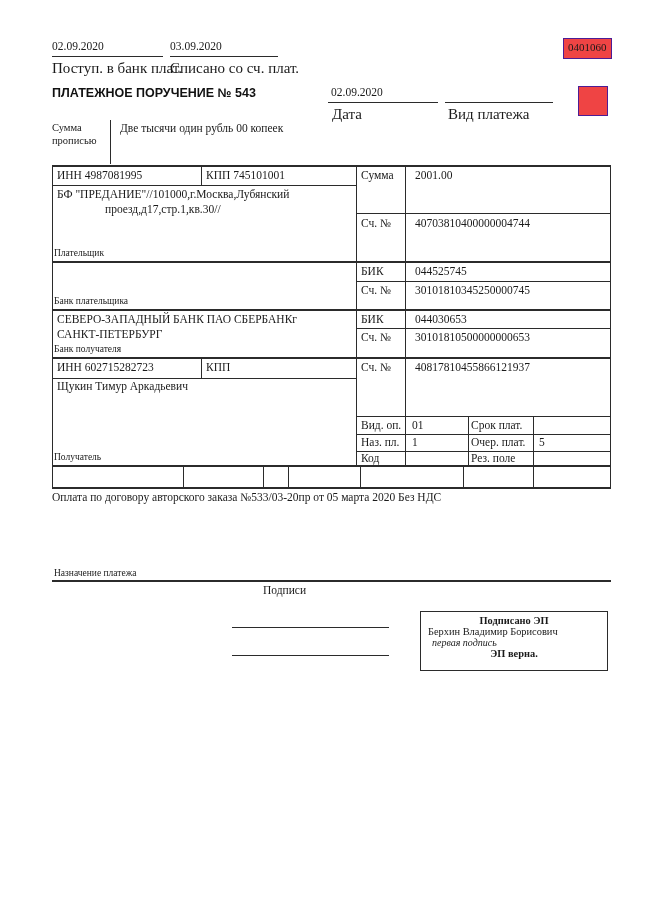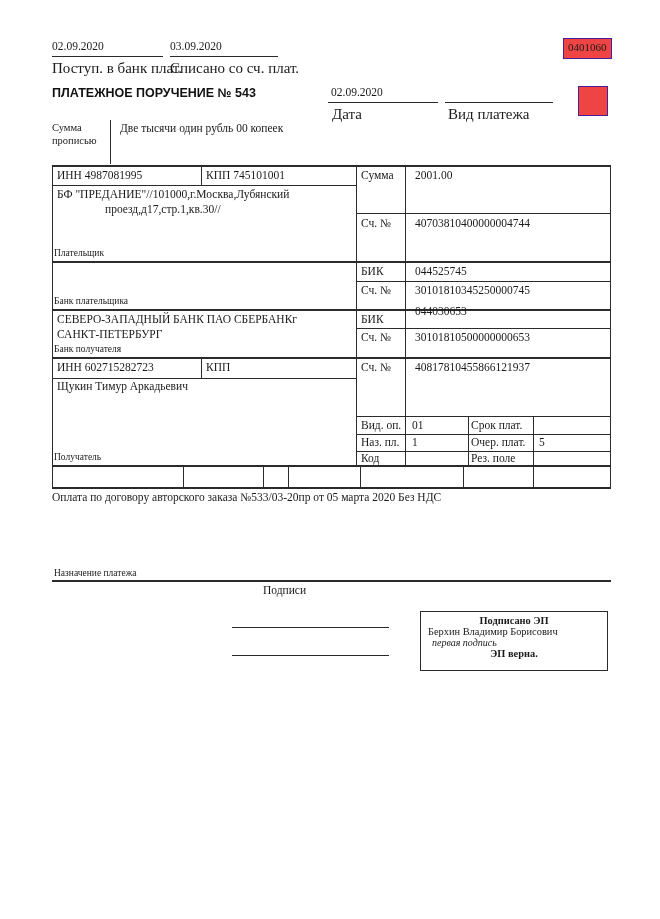--- a/index.html
+++ b/index.html
@@ -98,21 +98,21 @@
 
   <div class="t" style="left:361px;top:265px;">БИК</div>
   <div class="t" style="left:415px;top:265px;">044525745</div>
   <div class="t" style="left:361px;top:284px;">Сч. №</div>
   <div class="t" style="left:415px;top:284px;">30101810345250000745</div>
   <div class="t s" style="left:54px;top:296px;">Банк плательщика</div>
 
   <div class="t" style="left:57px;top:313px;">СЕВЕРО-ЗАПАДНЫЙ БАНК ПАО СБЕРБАНКг</div>
   <div class="t" style="left:57px;top:328px;">САНКТ-ПЕТЕРБУРГ</div>
   <div class="t" style="left:361px;top:313px;">БИК</div>
-  <div class="t" style="left:415px;top:305px;">044030653</div>
+  <div class="t" style="left:415px;top:313px;">044030653</div>
   <div class="t" style="left:361px;top:331px;">Сч. №</div>
   <div class="t" style="left:415px;top:331px;">30101810500000000653</div>
   <div class="t s" style="left:54px;top:344px;">Банк получателя</div>
 
   <div class="t" style="left:57px;top:361px;">ИНН 602715282723</div>
   <div class="t" style="left:206px;top:361px;">КПП</div>
   <div class="t" style="left:361px;top:361px;">Сч. №</div>
   <div class="t" style="left:415px;top:361px;">40817810455866121937</div>
   <div class="t" style="left:57px;top:380px;">Щукин Тимур Аркадьевич</div>
 

